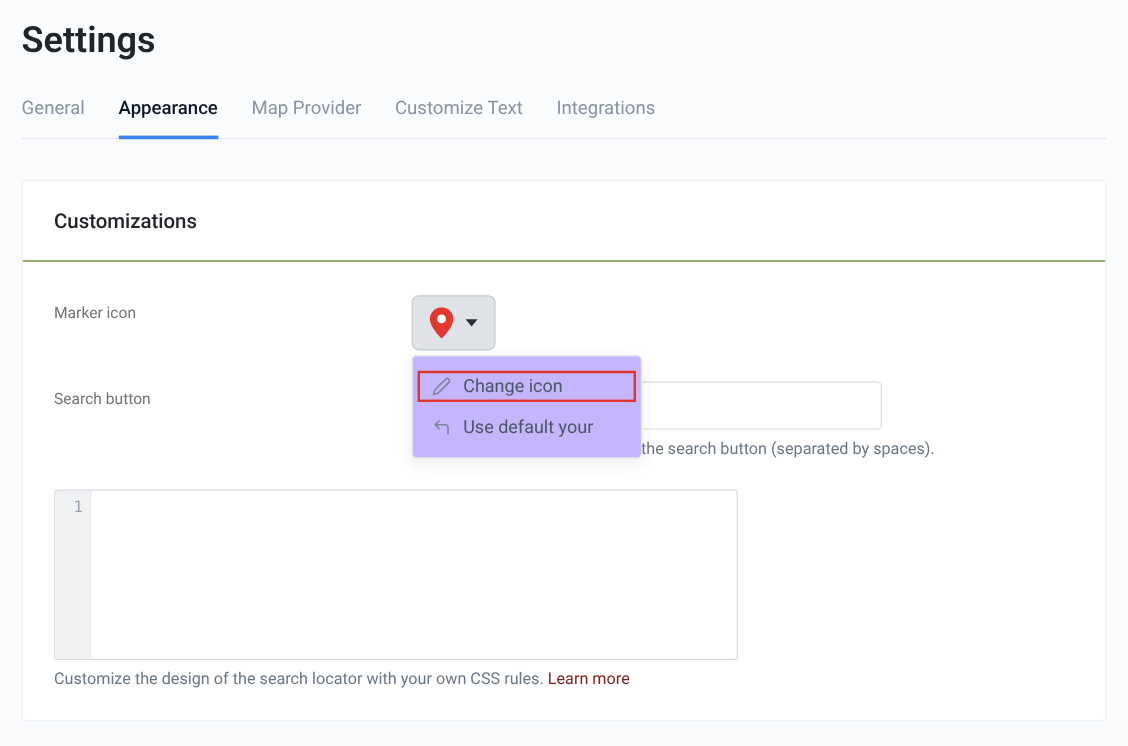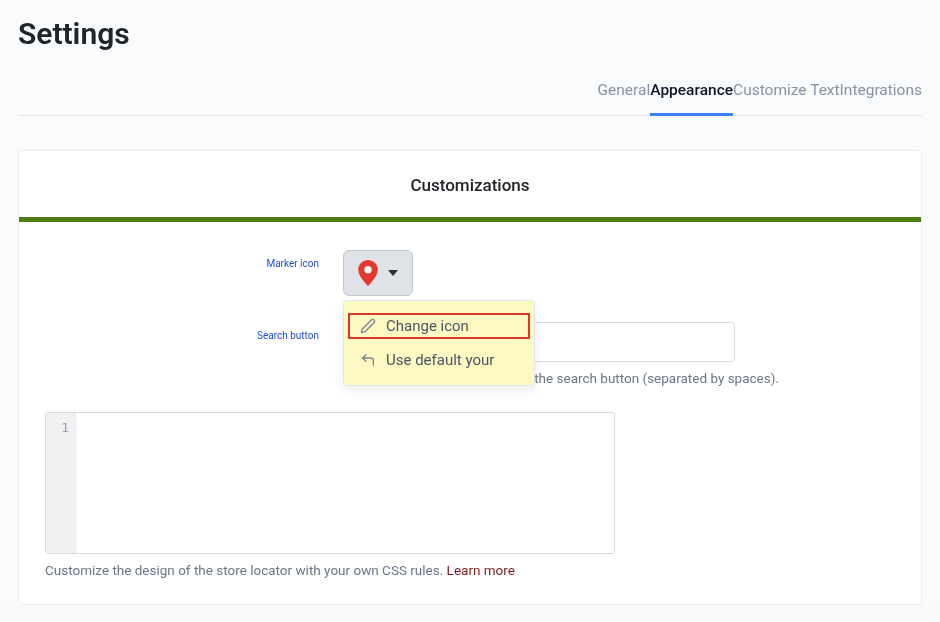--- a/index.html
+++ b/index.html
@@ -22,23 +22,23 @@
       padding: 16px 18px 0 18px;
     }
     .page-title {
       font-size: 30px;
       font-weight: 600;
       color: #212529;
       margin-bottom: 20px;
     }
     .tabs {
       display: flex;
+      gap: 28px;
       border-bottom: 1px solid #e5e7eb;
       padding-bottom: 0;
-      justify-content: flex-end;
     }
     .tab {
       padding: 10px 0 14px 0;
       font-size: 15.5px;
       color: #8893a2;
       cursor: pointer;
       border-bottom: 3px solid transparent;
       margin-bottom: -1px;
     }
     .tab.active {
@@ -47,47 +47,46 @@
       border-bottom: 3px solid #3b82f6;
     }
     .panel {
       margin: 34px 18px 0 18px;
       background: #fff;
       border: 1px solid #eceff3;
       border-radius: 4px;
     }
     .panel-header {
       padding: 24px 26px 22px 26px;
-      border-bottom: 5px solid #4d7c0f;
-      text-align: center;
+      border-bottom: 1px solid #4d7c0f;
     }
     .panel-title {
       font-size: 17px;
       font-weight: 500;
       color: #212529;
     }
     .panel-body {
       padding: 28px 26px 26px 26px;
     }
     .form-row {
       display: flex;
       align-items: flex-start;
       margin-bottom: 26px;
       position: relative;
     }
     .form-row:last-child {
       margin-bottom: 0;
     }
     .form-label {
       width: 298px;
-      text-align: right;
+      text-align: left;
       padding-right: 24px;
       padding-top: 8px;
-      font-size: 10px;
-      color: #1d4ed8;
+      font-size: 13px;
+      color: #737373;
     }
     .form-field {
       flex: 1;
       position: relative;
     }
     .marker-dropdown-btn {
       display: inline-flex;
       align-items: center;
       gap: 10px;
       background: #dfe3e8;
@@ -105,21 +104,21 @@
       height: 0;
       border-left: 5px solid transparent;
       border-right: 5px solid transparent;
       border-top: 6px solid #2b2f36;
     }
     .dropdown-menu {
       position: absolute;
       top: 50px;
       left: 0;
       width: 192px;
-      background: #fef9c3;
+      background: #c4b5fd;
       border: 1px solid #e2e5ea;
       border-radius: 4px;
       box-shadow: 0 4px 12px rgba(0,0,0,0.08);
       padding: 8px 0;
       z-index: 10;
     }
     .dropdown-item {
       display: flex;
       align-items: center;
       gap: 10px;
@@ -192,20 +191,21 @@
   </style>
 </head>
 <body>
 
 <div class="page">
   <div class="header">
     <h1 class="page-title">Settings</h1>
     <div class="tabs">
       <div class="tab">General</div>
       <div class="tab active">Appearance</div>
+      <div class="tab">Map Provider</div>
       <div class="tab">Customize Text</div>
       <div class="tab">Integrations</div>
     </div>
   </div>
 
   <div class="panel">
     <div class="panel-header">
       <div class="panel-title">Customizations</div>
     </div>
     <div class="panel-body">
@@ -248,20 +248,20 @@
 
       <div class="form-row">
         <div class="form-field">
           <div class="code-editor">
             <div class="gutter">
               <div class="gutter-line">1</div>
             </div>
             <div class="code-area"></div>
           </div>
           <div class="help-text">
-            <span>Customize the design of the store locator with your own CSS rules. </span><a class="help-link">Learn more</a>
+            <span>Customize the design of the search locator with your own CSS rules. </span><a class="help-link">Learn more</a>
           </div>
         </div>
       </div>
 
     </div>
   </div>
 </div>
 
 </body></html>

